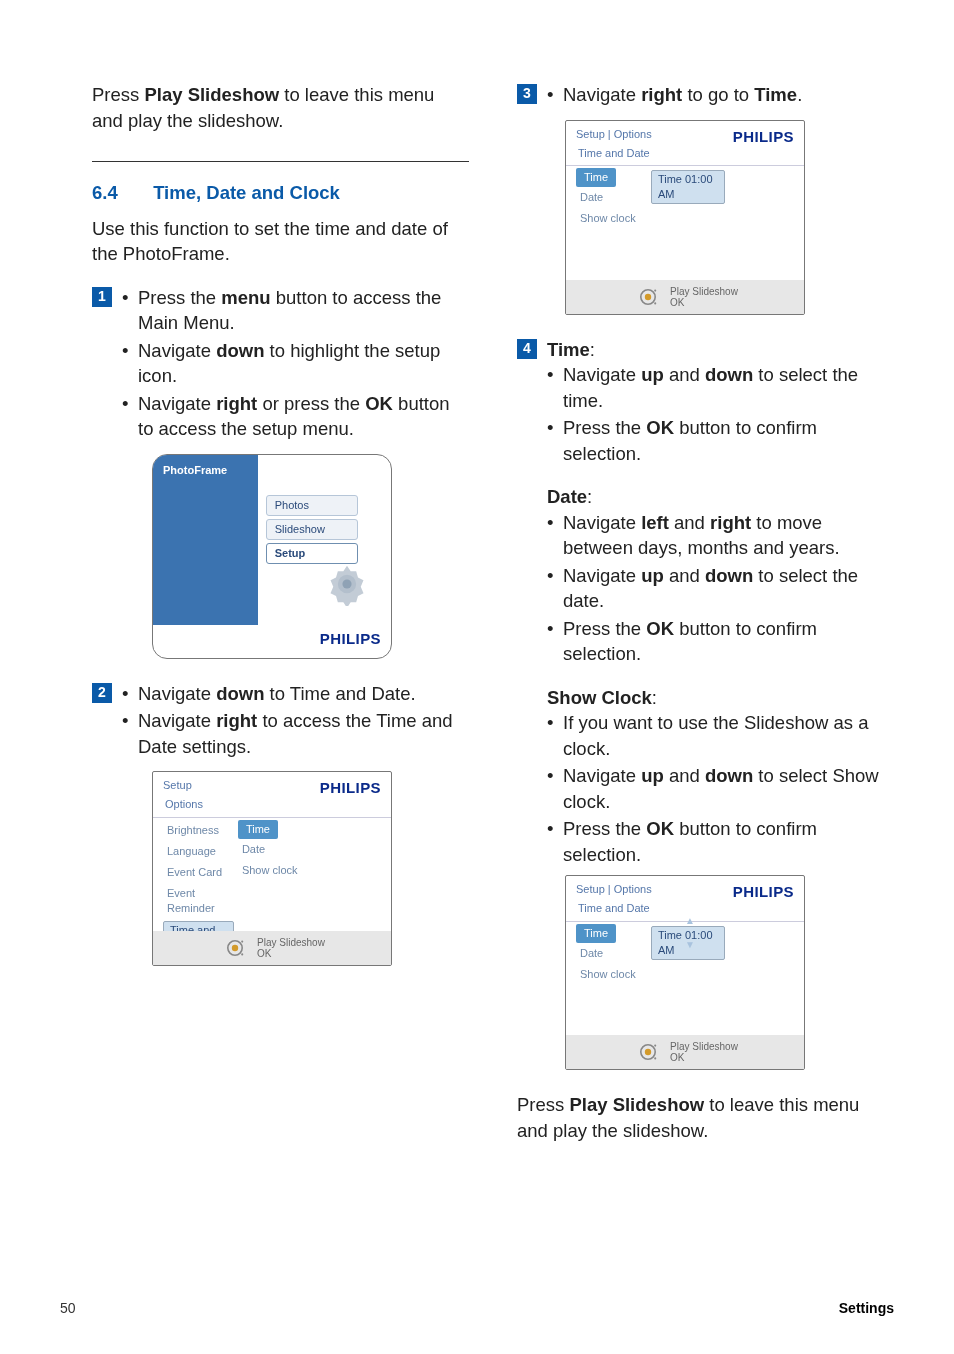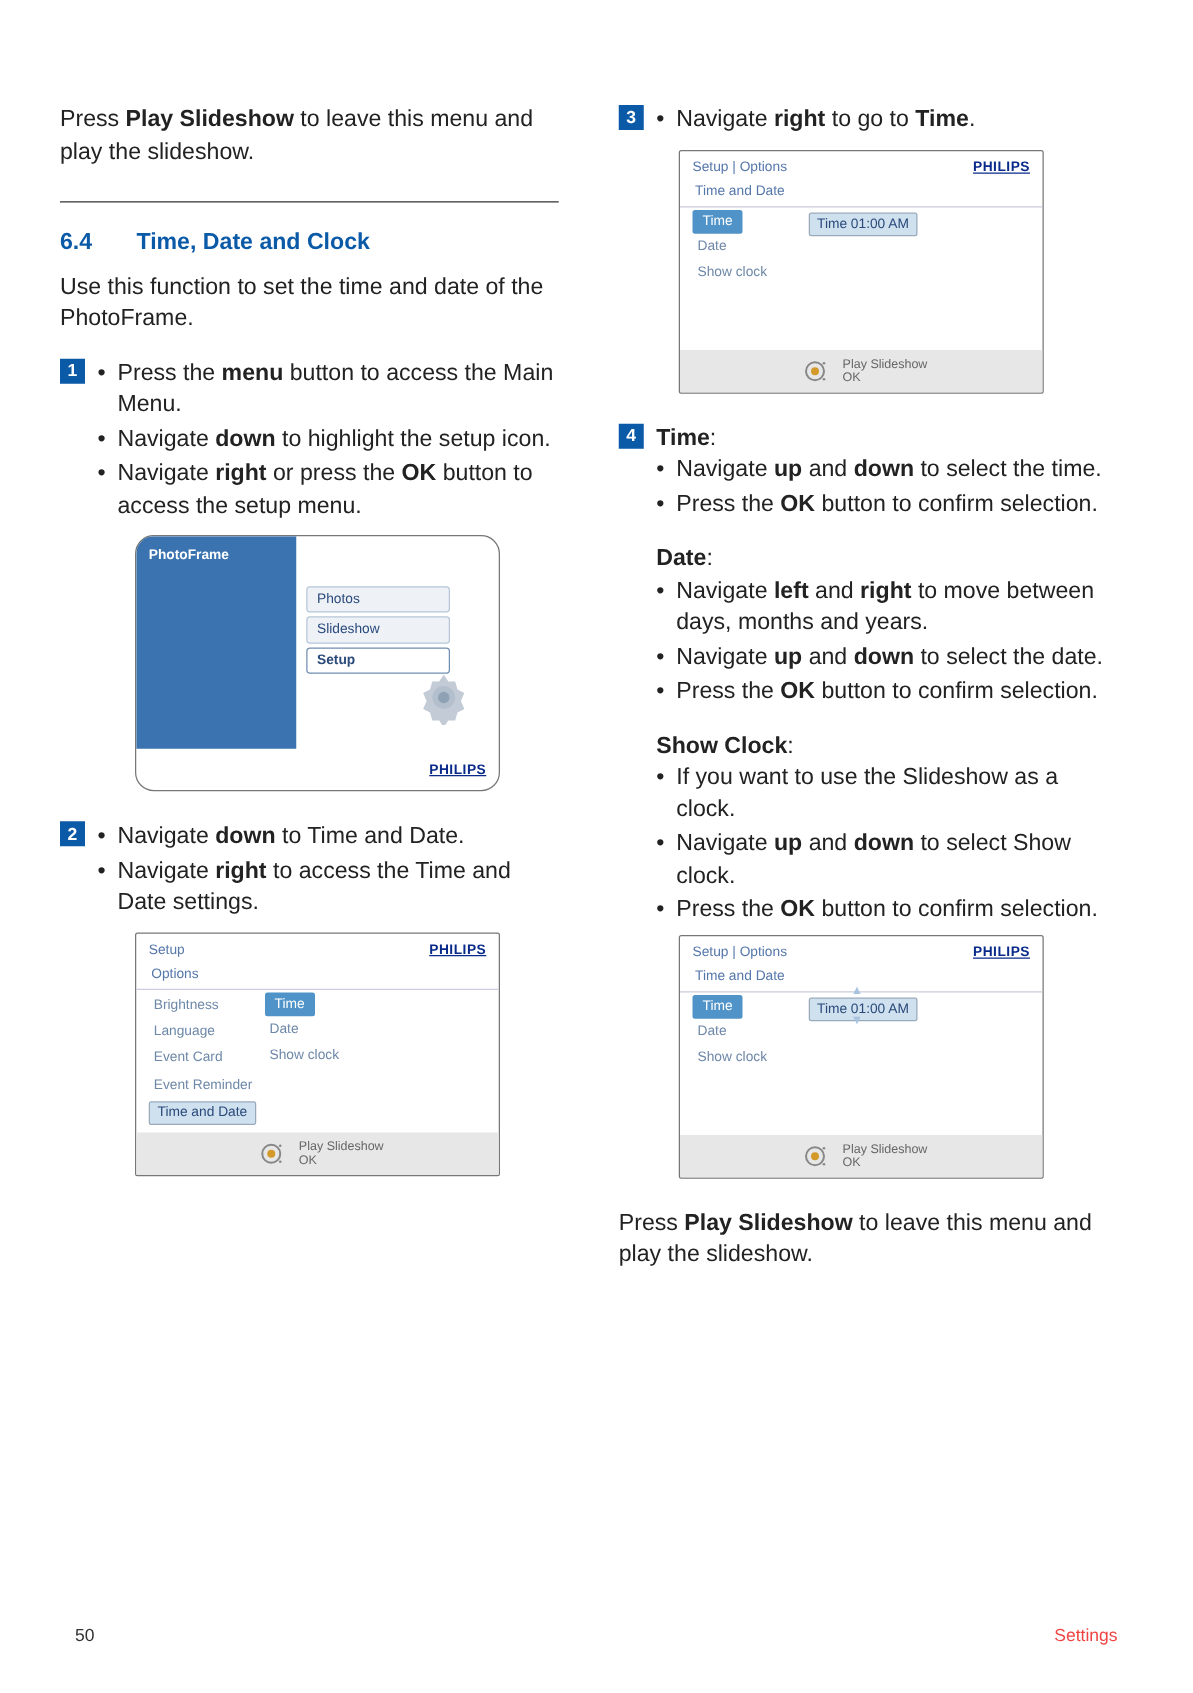--- a/index.html
+++ b/index.html
@@ -6,21 +6,21 @@
   html, body { width: 954px; height: 1354px; }
   body {
     font-family: "Gill Sans", "Gill Sans MT", "Segoe UI", Arial, sans-serif;
     font-size: 18.5px;
     line-height: 1.38;
     color: #222;
     background: #fff;
     position: relative;
   }
   .page {
-    padding: 82px 60px 0 48px;
+    padding: 82px 60px 0 92px;
     display: flex;
     gap: 40px;
   }
   .col { width: 50%; }
   .colL { padding-right: 4px; }
   .colR { padding-left: 4px; }
 
   .para { margin-bottom: 18px; }
   .para.tight { margin-bottom: 10px; }
   .rule { border: none; border-top: 1.2px solid #333; margin: 28px 0 18px 0; width: 100%; }
@@ -46,21 +46,21 @@
   .step-body { flex: 1; }
 
   ul.bullets { list-style: none; padding-left: 0; }
   ul.bullets > li { position: relative; padding-left: 16px; margin-bottom: 2px; }
   ul.bullets > li::before { content: "•"; position: absolute; left: 0; top: 0; }
 
   .bold { font-weight: 700; }
 
   
   .device {
-    width: 292px;
+    width: 240px;
     border: 1px solid #777;
     border-radius: 2px;
     background: #fff;
     margin: 10px 0 22px 60px;
     font-size: 11px;
     color: #5577aa;
     position: relative;
     overflow: hidden;
   }
   .device.main { height: 205px; border-radius: 15px; }
@@ -70,23 +70,22 @@
   .dev-titlebar {
     padding: 6px 10px 0 10px;
     color: #5577aa;
     font-size: 11px;
   }
   .dev-brand {
     position: absolute;
     top: 6px; right: 10px;
     color: #0a2a8a;
     font-weight: 800;
-    font-size: 11px;
+    font-size: 15px;
     letter-spacing: 0.4px;
-    text-decoration: underline;
   }
   .dev-brand.bottom { top: auto; bottom: 8px; right: 10px; }
   .dev-sub {
     padding: 4px 10px 4px 12px;
     color: #5577aa;
     font-size: 11px;
     border-bottom: 1px solid #ccd;
   }
 
   .dev-cols { display: flex; height: 120px; }
@@ -166,21 +165,21 @@
   
   .pfooter {
     position: absolute;
     bottom: 36px;
     left: 60px; right: 60px;
     display: flex;
     justify-content: space-between;
     font-size: 14px;
     color: #333;
   }
-  .pfooter .settings { color: #ef4444; }
+  .pfooter .settings { color: #000000; font-weight: bold; }
 
   .block-gap { height: 16px; }
 </style>
 </head>
 <body>
 
 <div class="page">
 
   <div class="col colL">
 

